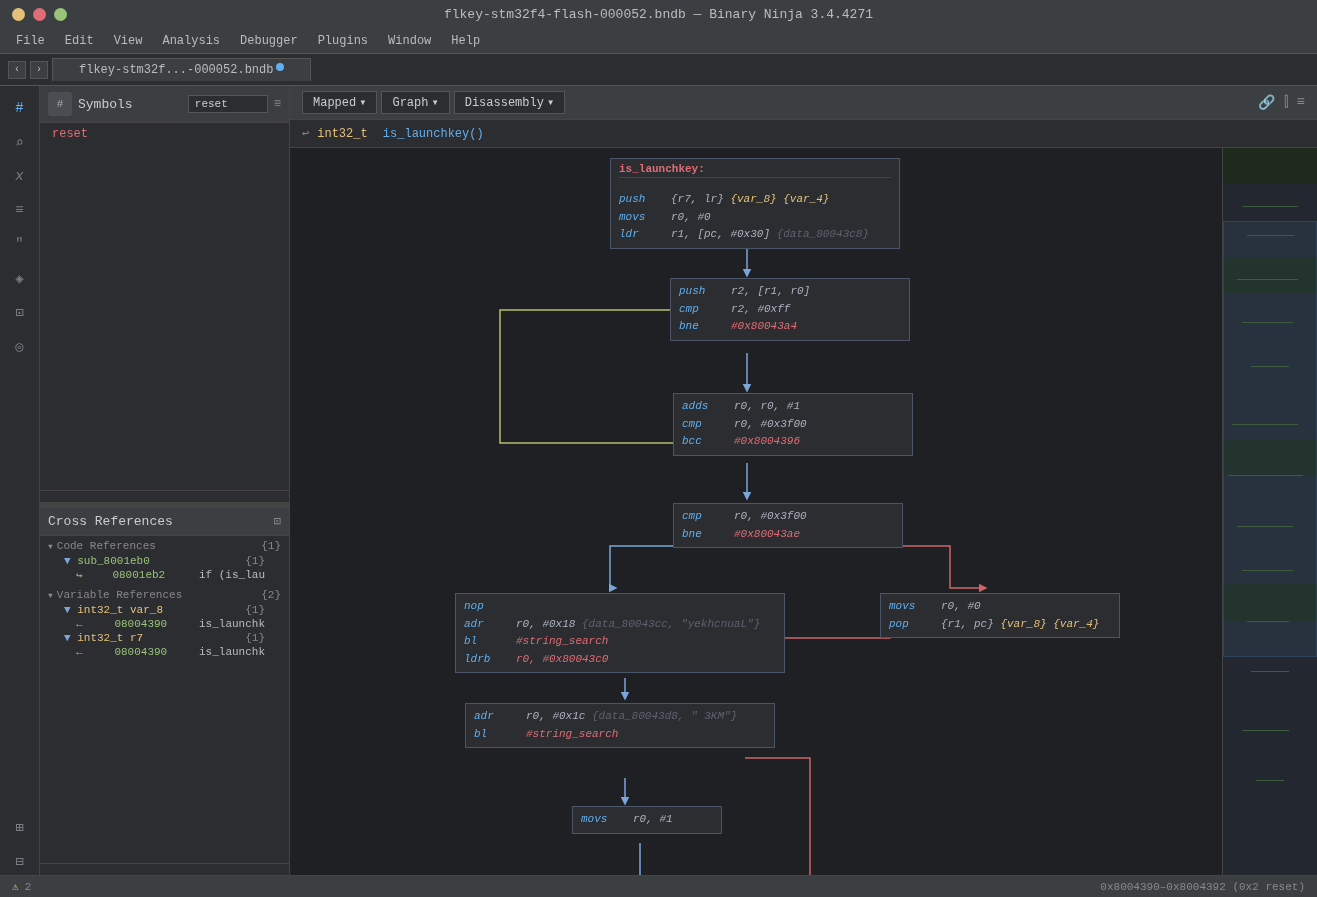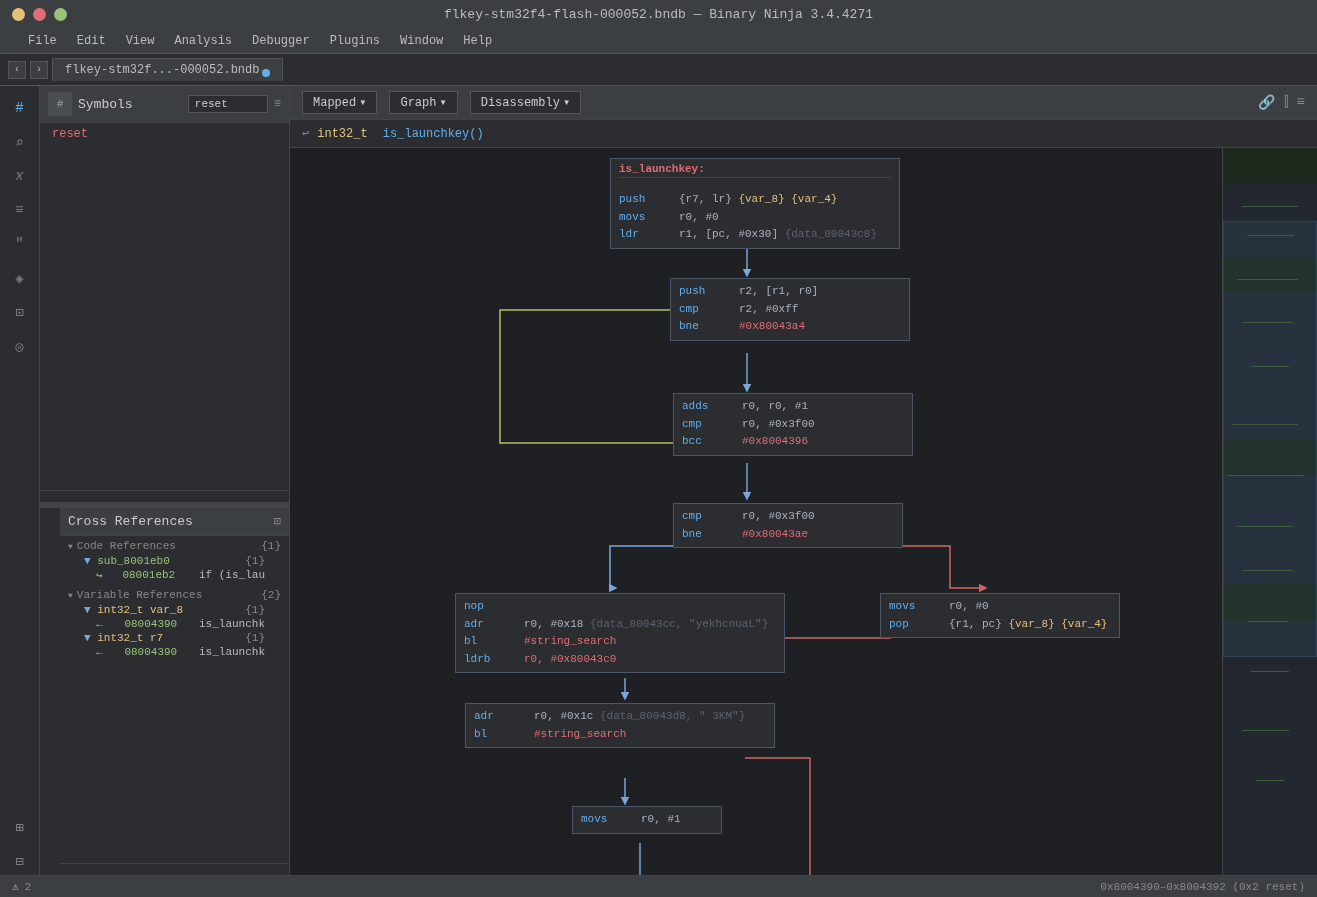--- a/index.html
+++ b/index.html
@@ -40,21 +40,21 @@
     .tl-yellow { background: #e5c07b; }
     .tl-red { background: #e06c75; }
     .tl-green { background: #98c379; }
 
     
     #menubar {
       background: #3c3f41;
       height: 26px;
       display: flex;
       align-items: center;
-      padding: 0 20px;
+      padding: 0 8px;
       gap: 4px;
       font-size: 12px;
       color: #bbb;
       border-bottom: 1px solid #555;
       flex-shrink: 0;
     }
     .menu-item {
       padding: 2px 8px;
       cursor: pointer;
       border-radius: 3px;
@@ -75,25 +75,25 @@
       background: #3c3f41;
       border: 1px solid #555;
       color: #bbb;
       display: flex; align-items: center; justify-content: center;
       cursor: pointer; font-size: 10px; margin-right: 4px;
     }
     .tab-item {
       background: #3c3f41;
       border: 1px solid #555;
       border-bottom: none;
-      padding: 4px 12px;
+      padding: 4px 26px;
       font-size: 12px;
       color: #bbb;
       display: flex;
-      align-items: flex-end;
+      align-items: flex-start;
       gap: 3px;
       cursor: pointer;
     }
     .tab-item .dot {
       width: 8px; height: 8px;
       border-radius: 50%;
       background: #61afef;
     }
 
     
@@ -174,21 +174,20 @@
       cursor: ns-resize;
     }
 
     
     #xref-panel {
       flex: 1;
       background: #2b2d30;
       display: flex;
       flex-direction: column;
       overflow: hidden;
-      margin-left: 20px;
     }
     #xref-header {
       display: flex;
       align-items: center;
       padding: 6px 8px;
       background: #3c3f41;
       border-bottom: 1px solid #444;
     }
     #xref-title { font-size: 13px; color: #ccc; flex: 1; }
     .xref-icon { color: #888; cursor: pointer; }
@@ -238,21 +237,21 @@
     }
 
     
     #view-toolbar {
       height: 34px;
       background: #3c3f41;
       border-bottom: 1px solid #444;
       display: flex;
       align-items: center;
       padding: 0 12px;
-      gap: 12px;
+      gap: 4px;
       flex-shrink: 0;
     }
     .view-btn {
       background: #2b2d30;
       border: 1px solid #555;
       color: #ccc;
       padding: 3px 10px;
       font-size: 12px;
       cursor: pointer;
       display: flex;
@@ -307,22 +306,23 @@
     }
     .asm-block-header {
       color: #e06c75;
       font-weight: bold;
       padding-bottom: 2px;
       border-bottom: 1px solid #444;
       margin-bottom: 13px;
     }
     .asm-line {
       display: flex;
-      gap: 20px;
+      gap: 12px;
       line-height: 1.6;
+      font-style: italic;
     }
     .asm-mnemonic { color: #61afef; min-width: 40px; }
     .asm-operands { color: #abb2bf; }
     .asm-comment { color: #5c6370; }
     .asm-highlight { color: #e5c07b; }
     .asm-addr { color: #e06c75; text-align: right; }
 
     
     #graph-svg {
       position: absolute;

